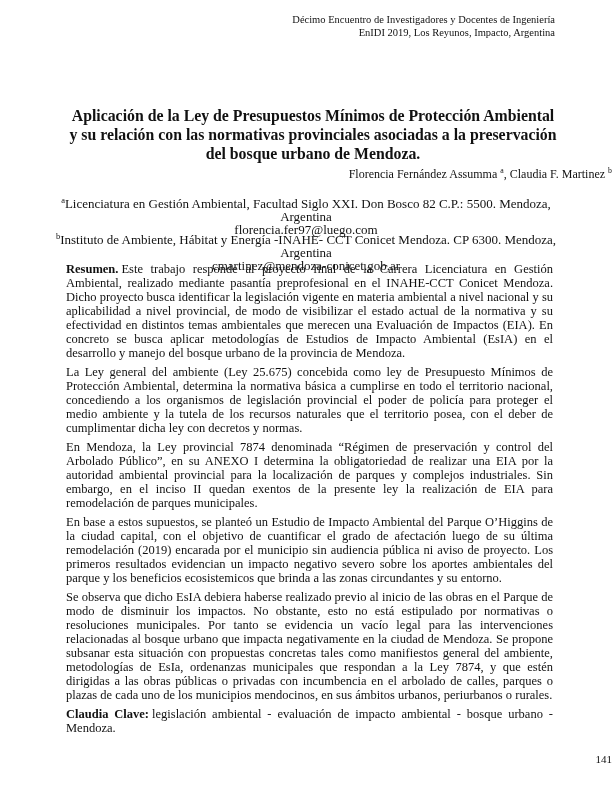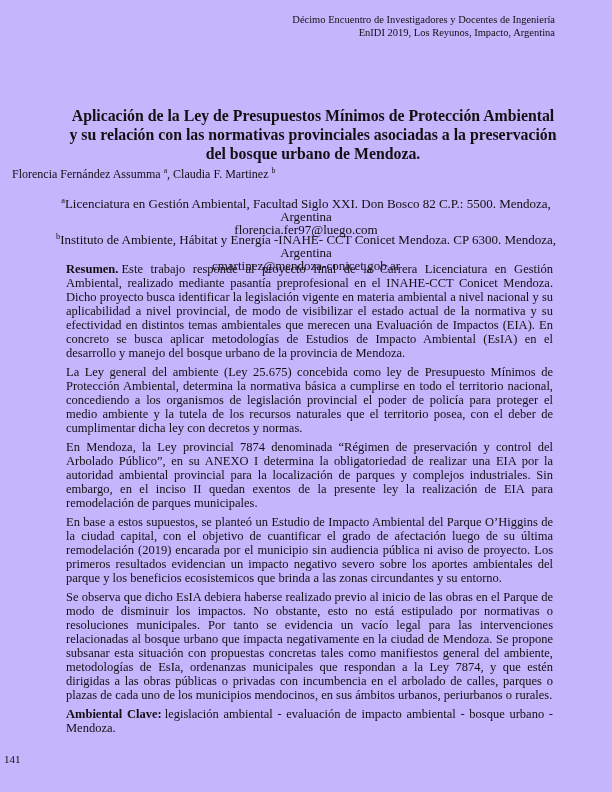--- a/index.html
+++ b/index.html
@@ -5,21 +5,21 @@
   html, body {
     margin: 0;
     padding: 0;
     background: #e8e8e8;
   }
   .page {
     position: relative;
     width: 612px;
     height: 792px;
     margin: 0 auto;
-    background: #c4b5fd;
+    background: #ffffff;
     font-family: "Liberation Serif", "DejaVu Serif", serif;
     color: #111111;
     overflow: hidden;
   }
   .conf-header {
     position: absolute;
     top: 13px;
     left: 57px;
     right: 57px;
     text-align: right;
@@ -34,21 +34,21 @@
     text-align: center;
     font-weight: bold;
     font-size: 15.8px;
     line-height: 19px;
   }
   .authors-line {
     position: absolute;
     top: 167px;
     left: 0;
     right: 0;
-    text-align: left;
+    text-align: right;
     font-size: 12px;
     line-height: 14px;
     padding-left: 12px;
   }
   .authors-line sup, .affil sup {
     font-size: 0.65em;
     vertical-align: super;
     line-height: 0;
   }
   .affil {
@@ -73,23 +73,23 @@
   .body-content p {
     margin: 0 0 5px 0;
   }
   .lead-label {
     font-weight: bold;
     margin-right: 3px;
   }
   .page-number {
     position: absolute;
     top: 753px;
-    left: 4px;
+    left: 12px;
     right: 0;
-    text-align: left;
+    text-align: right;
     font-size: 11px;
   }
 </style>
 </head>
 <body>
 
 <div class="page">
 
   <div class="conf-header">
     <div>Décimo Encuentro de Investigadores y Docentes de Ingeniería</div>
@@ -114,18 +114,18 @@
     <div><sup>b</sup><span>Instituto de Ambiente, Hábitat y Energía -INAHE- CCT Conicet Mendoza. CP 6300. Mendoza, Argentina</span></div>
     <div>cmartinez@mendoza-conicet.gob.ar</div>
   </div>
 
   <div class="body-content">
     <p><span class="lead-label">Resumen.</span><span>Este trabajo responde al proyecto final de la Carrera Licenciatura en Gestión Ambiental, realizado mediante pasantía preprofesional en el INAHE-CCT Conicet Mendoza. Dicho proyecto busca identificar la legislación vigente en materia ambiental a nivel nacional y su aplicabilidad a nivel provincial, de modo de visibilizar el estado actual de la normativa y su efectividad en distintos temas ambientales que merecen una Evaluación de Impactos (EIA). En concreto se busca aplicar metodologías de Estudios de Impacto Ambiental (EsIA) en el desarrollo y manejo del bosque urbano de la provincia de Mendoza.</span></p>
     <p>La Ley general del ambiente (Ley 25.675) concebida como ley de Presupuesto Mínimos de Protección Ambiental, determina la normativa básica a cumplirse en todo el territorio nacional, concediendo a los organismos de legislación provincial el poder de policía para proteger el medio ambiente y la tutela de los recursos naturales que el territorio posea, con el deber de cumplimentar dicha ley con decretos y normas.</p>
     <p>En Mendoza, la Ley provincial 7874 denominada “Régimen de preservación y control del Arbolado Público”, en su ANEXO I determina la obligatoriedad de realizar una EIA por la autoridad ambiental provincial para la localización de parques y complejos industriales. Sin embargo, en el inciso II quedan exentos de la presente ley la realización de EIA para remodelación de parques municipales.</p>
     <p>En base a estos supuestos, se planteó un Estudio de Impacto Ambiental del Parque O’Higgins de la ciudad capital, con el objetivo de cuantificar el grado de afectación luego de su última remodelación (2019) encarada por el municipio sin audiencia pública ni aviso de proyecto. Los primeros resultados evidencian un impacto negativo severo sobre los aportes ambientales del parque y los beneficios ecosistemicos que brinda a las zonas circundantes y su entorno.</p>
     <p>Se observa que dicho EsIA debiera haberse realizado previo al inicio de las obras en el Parque de modo de disminuir los impactos. No obstante, esto no está estipulado por normativas o resoluciones municipales. Por tanto se evidencia un vacío legal para las intervenciones relacionadas al bosque urbano que impacta negativamente en la ciudad de Mendoza. Se propone subsanar esta situación con propuestas concretas tales como manifiestos general del ambiente, metodologías de EsIa, ordenanzas municipales que respondan a la Ley 7874, y que estén dirigidas a las obras públicas o privadas con incumbencia en el arbolado de calles, parques o plazas de cada uno de los municipios mendocinos, en sus ámbitos urbanos, periurbanos o rurales.</p>
-    <p><span class="lead-label">Ambiental Clave:</span><span>legislación ambiental - evaluación de impacto ambiental - bosque urbano - Mendoza.</span></p>
+    <p><span class="lead-label">Claudia Clave:</span><span>legislación ambiental - evaluación de impacto ambiental - bosque urbano - Mendoza.</span></p>
   </div>
 
   <div class="page-number">141</div>
 
 </div>
 
 </body></html>

